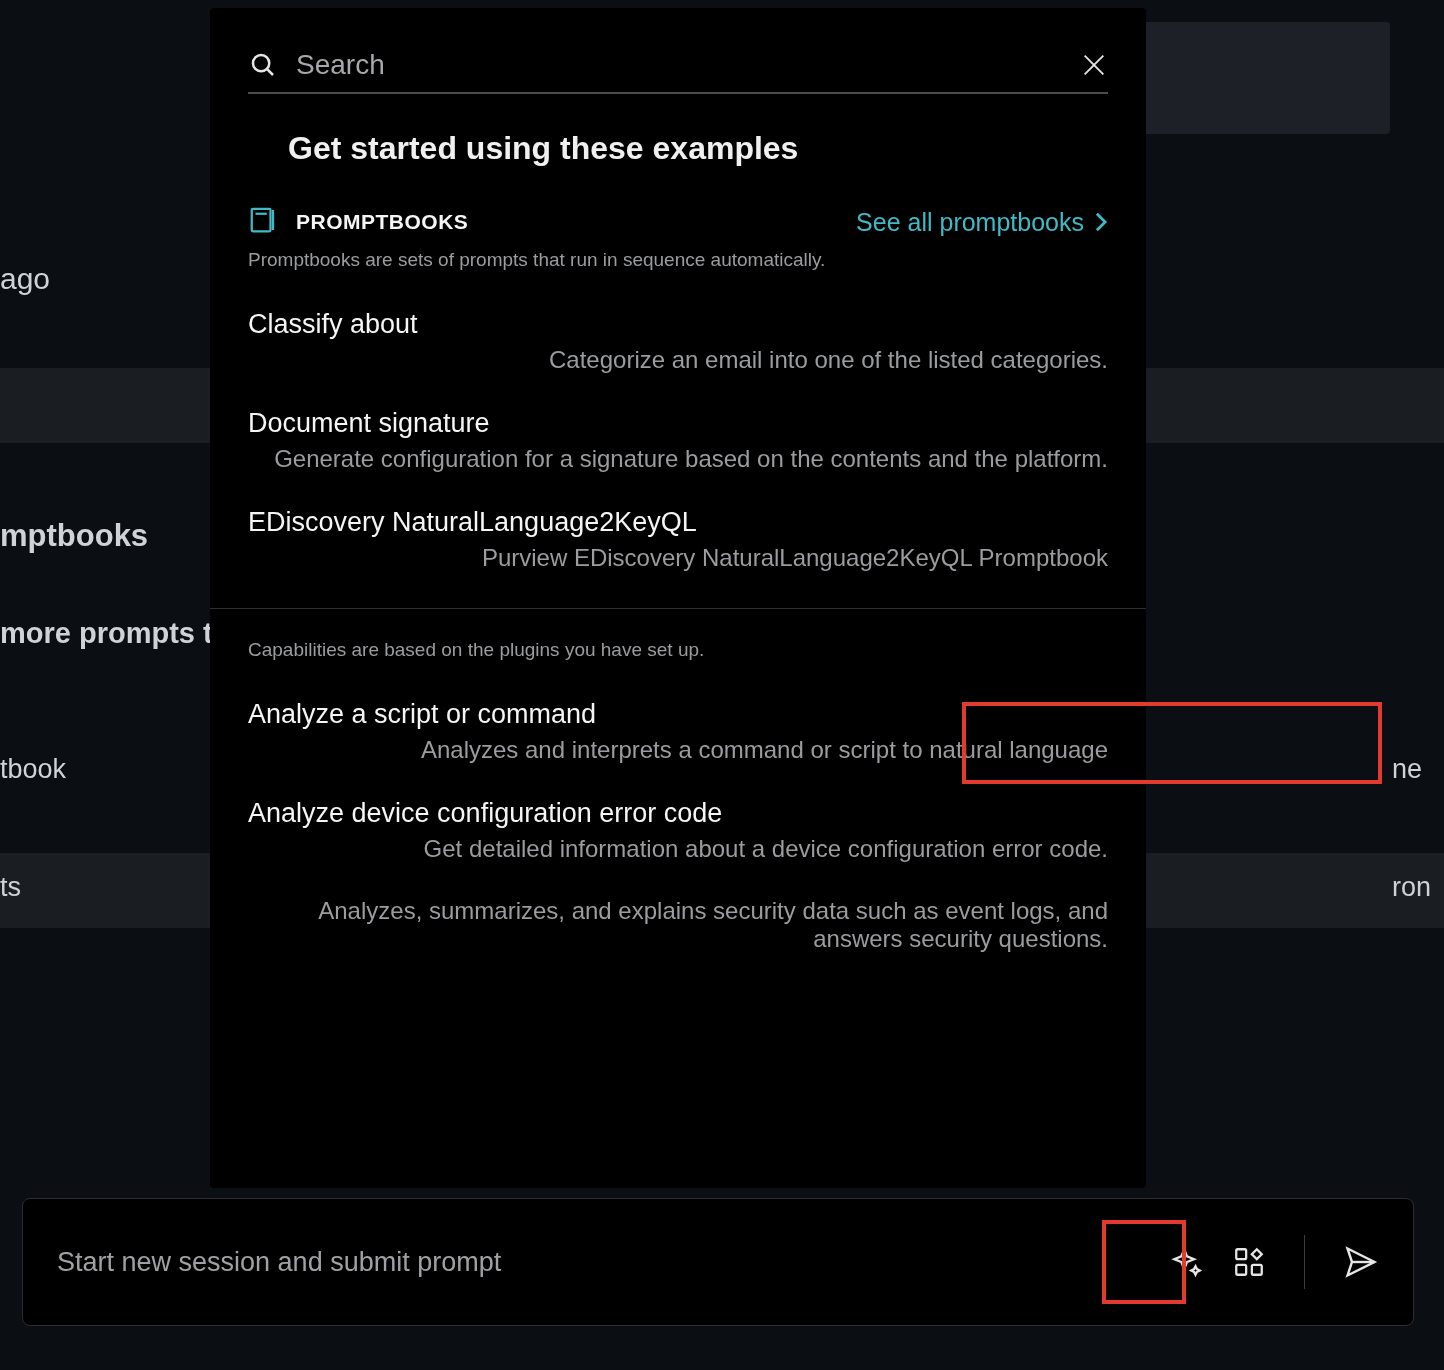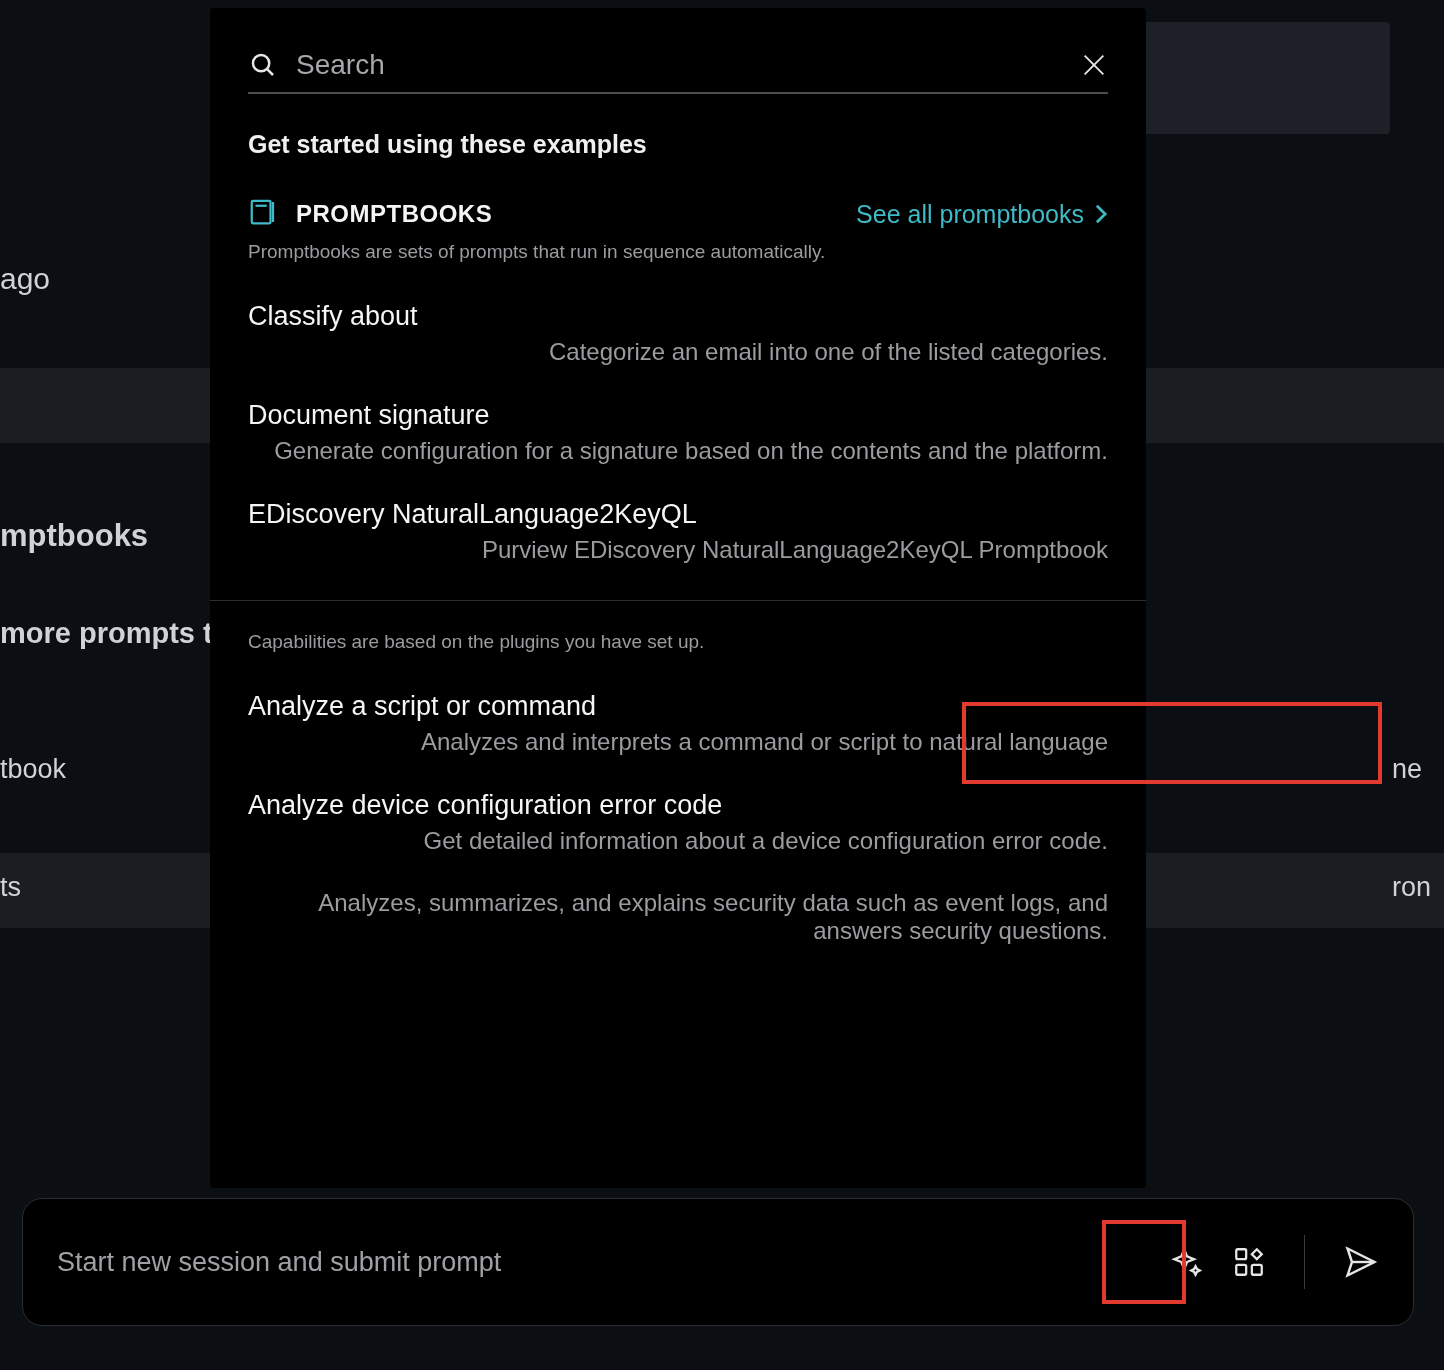--- a/index.html
+++ b/index.html
@@ -48,38 +48,39 @@
   .icon-btn {
     background: transparent;
     border: none;
     color: #e6e6e6;
     cursor: pointer;
     display: inline-flex;
     align-items: center;
     justify-content: center;
   }
   .section-title {
-    font-size: 25px;
+    font-size: 32px;
     font-weight: 600;
     color: #f0f0f0;
     margin-bottom: 38px;
+    margin-left: 40px;
   }
   .section-header-row {
     display: flex;
     align-items: center;
     justify-content: space-between;
     margin-bottom: 10px;
   }
   .section-header-left {
     display: flex;
     align-items: center;
     gap: 18px;
   }
   .section-header-label {
-    font-size: 24px;
+    font-size: 21px;
     font-weight: 700;
     letter-spacing: 0.5px;
     color: #f5f5f5;
   }
   .see-all-link {
     color: #3fbac7;
     font-size: 25px;
     text-decoration: none;
     cursor: pointer;
     display: inline-flex;
@@ -116,21 +117,21 @@
     position: absolute;
   }
   .input-bar {
     position: absolute;
     left: 22px;
     top: 1198px;
     width: 1392px;
     height: 128px;
     background: #000;
     border: 1px solid #2b2d31;
-    border-radius: 20px;
+    border-radius: 8px;
     display: flex;
     align-items: center;
     padding: 0 34px 0 34px;
     gap: 10px;
   }
   .session-input {
     flex: 1;
     background: transparent;
     border: none;
     outline: none;

